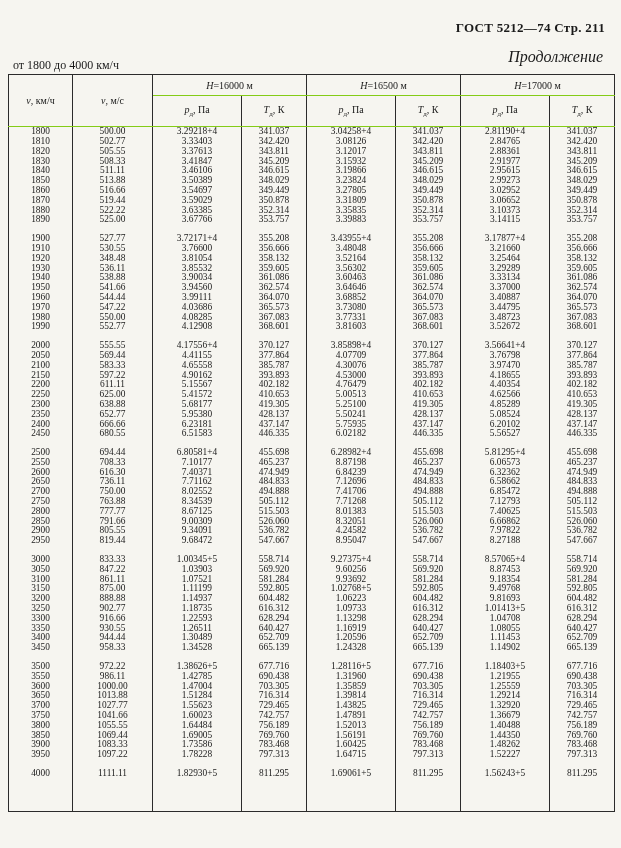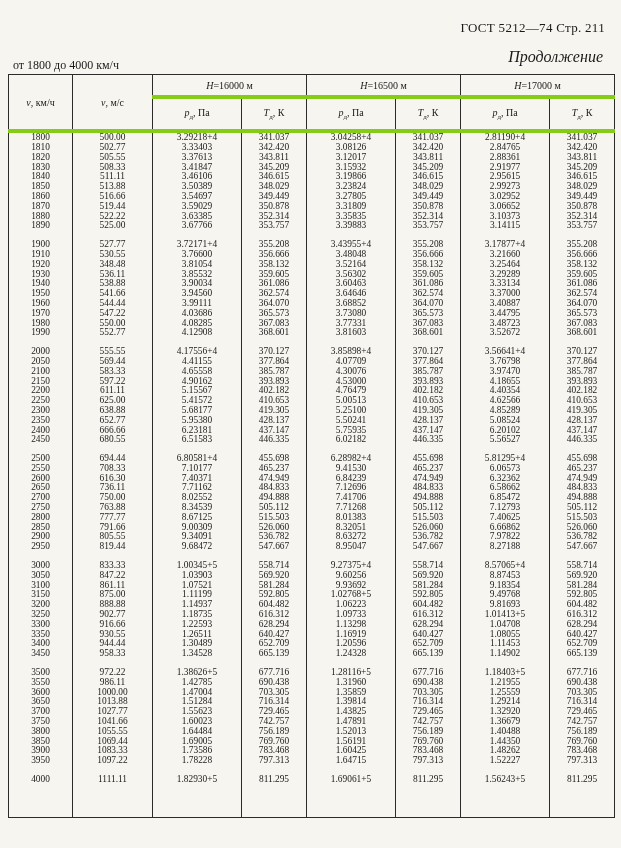--- a/index.html
+++ b/index.html
@@ -6,21 +6,21 @@
   body {
     width: 621px; height: 848px;
     position: relative;
     background: #f6f5f0;
     font-family: "Liberation Serif", serif;
     color: #1a1a1a;
     overflow: hidden;
   }
   .gost-header {
     position: absolute; top: 20px; right: 16px;
-    font-size: 13px; font-weight: normal; letter-spacing: .3px;
+    font-size: 13px; font-weight: bold; letter-spacing: .3px;
   }
   .continuation {
     position: absolute; top: 48px; right: 18px;
     font-size: 16px; font-style: italic;
   }
   .range-label {
     position: absolute; top: 58px; left: 13px;
     font-size: 12px; font-weight: normal;
   }
   table.data {
@@ -29,21 +29,21 @@
     border-collapse: collapse; table-layout: fixed;
     border: 1.4px solid #2b2b2b;
   }
   table.data th, table.data td {
     border-left: 1px solid #2b2b2b;
     border-right: 1px solid #2b2b2b;
     padding: 0;
     text-align: center; vertical-align: middle;
     font-weight: normal;
   }
-  thead th { border-bottom: 4px solid #84cc16; font-size: 10px; }
+  thead th { border-bottom: 1px solid #84cc16; font-size: 10px; }
   tr.hrow1 th { height: 20px; }
   tr.hrow2 th { height: 30px; }
   thead sub { font-size: 7px; }
   tbody td {
     height: 9.8px; font-size: 9.4px; line-height: 1;
     white-space: nowrap; overflow: hidden;
   }
   tr.spacer td { height: 9px; }
   tr.endspacer td { height: 32px; }
   .footer-mark {
@@ -425,21 +425,21 @@
         <td>6.28982+4</td>
         <td>455.698</td>
         <td>5.81295+4</td>
         <td>455.698</td>
       </tr>
       <tr>
         <td>2550</td>
         <td>708.33</td>
         <td>7.10177</td>
         <td>465.237</td>
-        <td>9.41530</td>
+        <td>8.87198</td>
         <td>465.237</td>
         <td>6.06573</td>
         <td>465.237</td>
       </tr>
       <tr>
         <td>2600</td>
         <td>616.30</td>
         <td>7.40371</td>
         <td>474.949</td>
         <td>6.84239</td>
@@ -495,21 +495,21 @@
         <td>8.32051</td>
         <td>526.060</td>
         <td>6.66862</td>
         <td>526.060</td>
       </tr>
       <tr>
         <td>2900</td>
         <td>805.55</td>
         <td>9.34091</td>
         <td>536.782</td>
-        <td>8.63272</td>
+        <td>4.24582</td>
         <td>536.782</td>
         <td>7.97822</td>
         <td>536.782</td>
       </tr>
       <tr>
         <td>2950</td>
         <td>819.44</td>
         <td>9.68472</td>
         <td>547.667</td>
         <td>8.95047</td>

